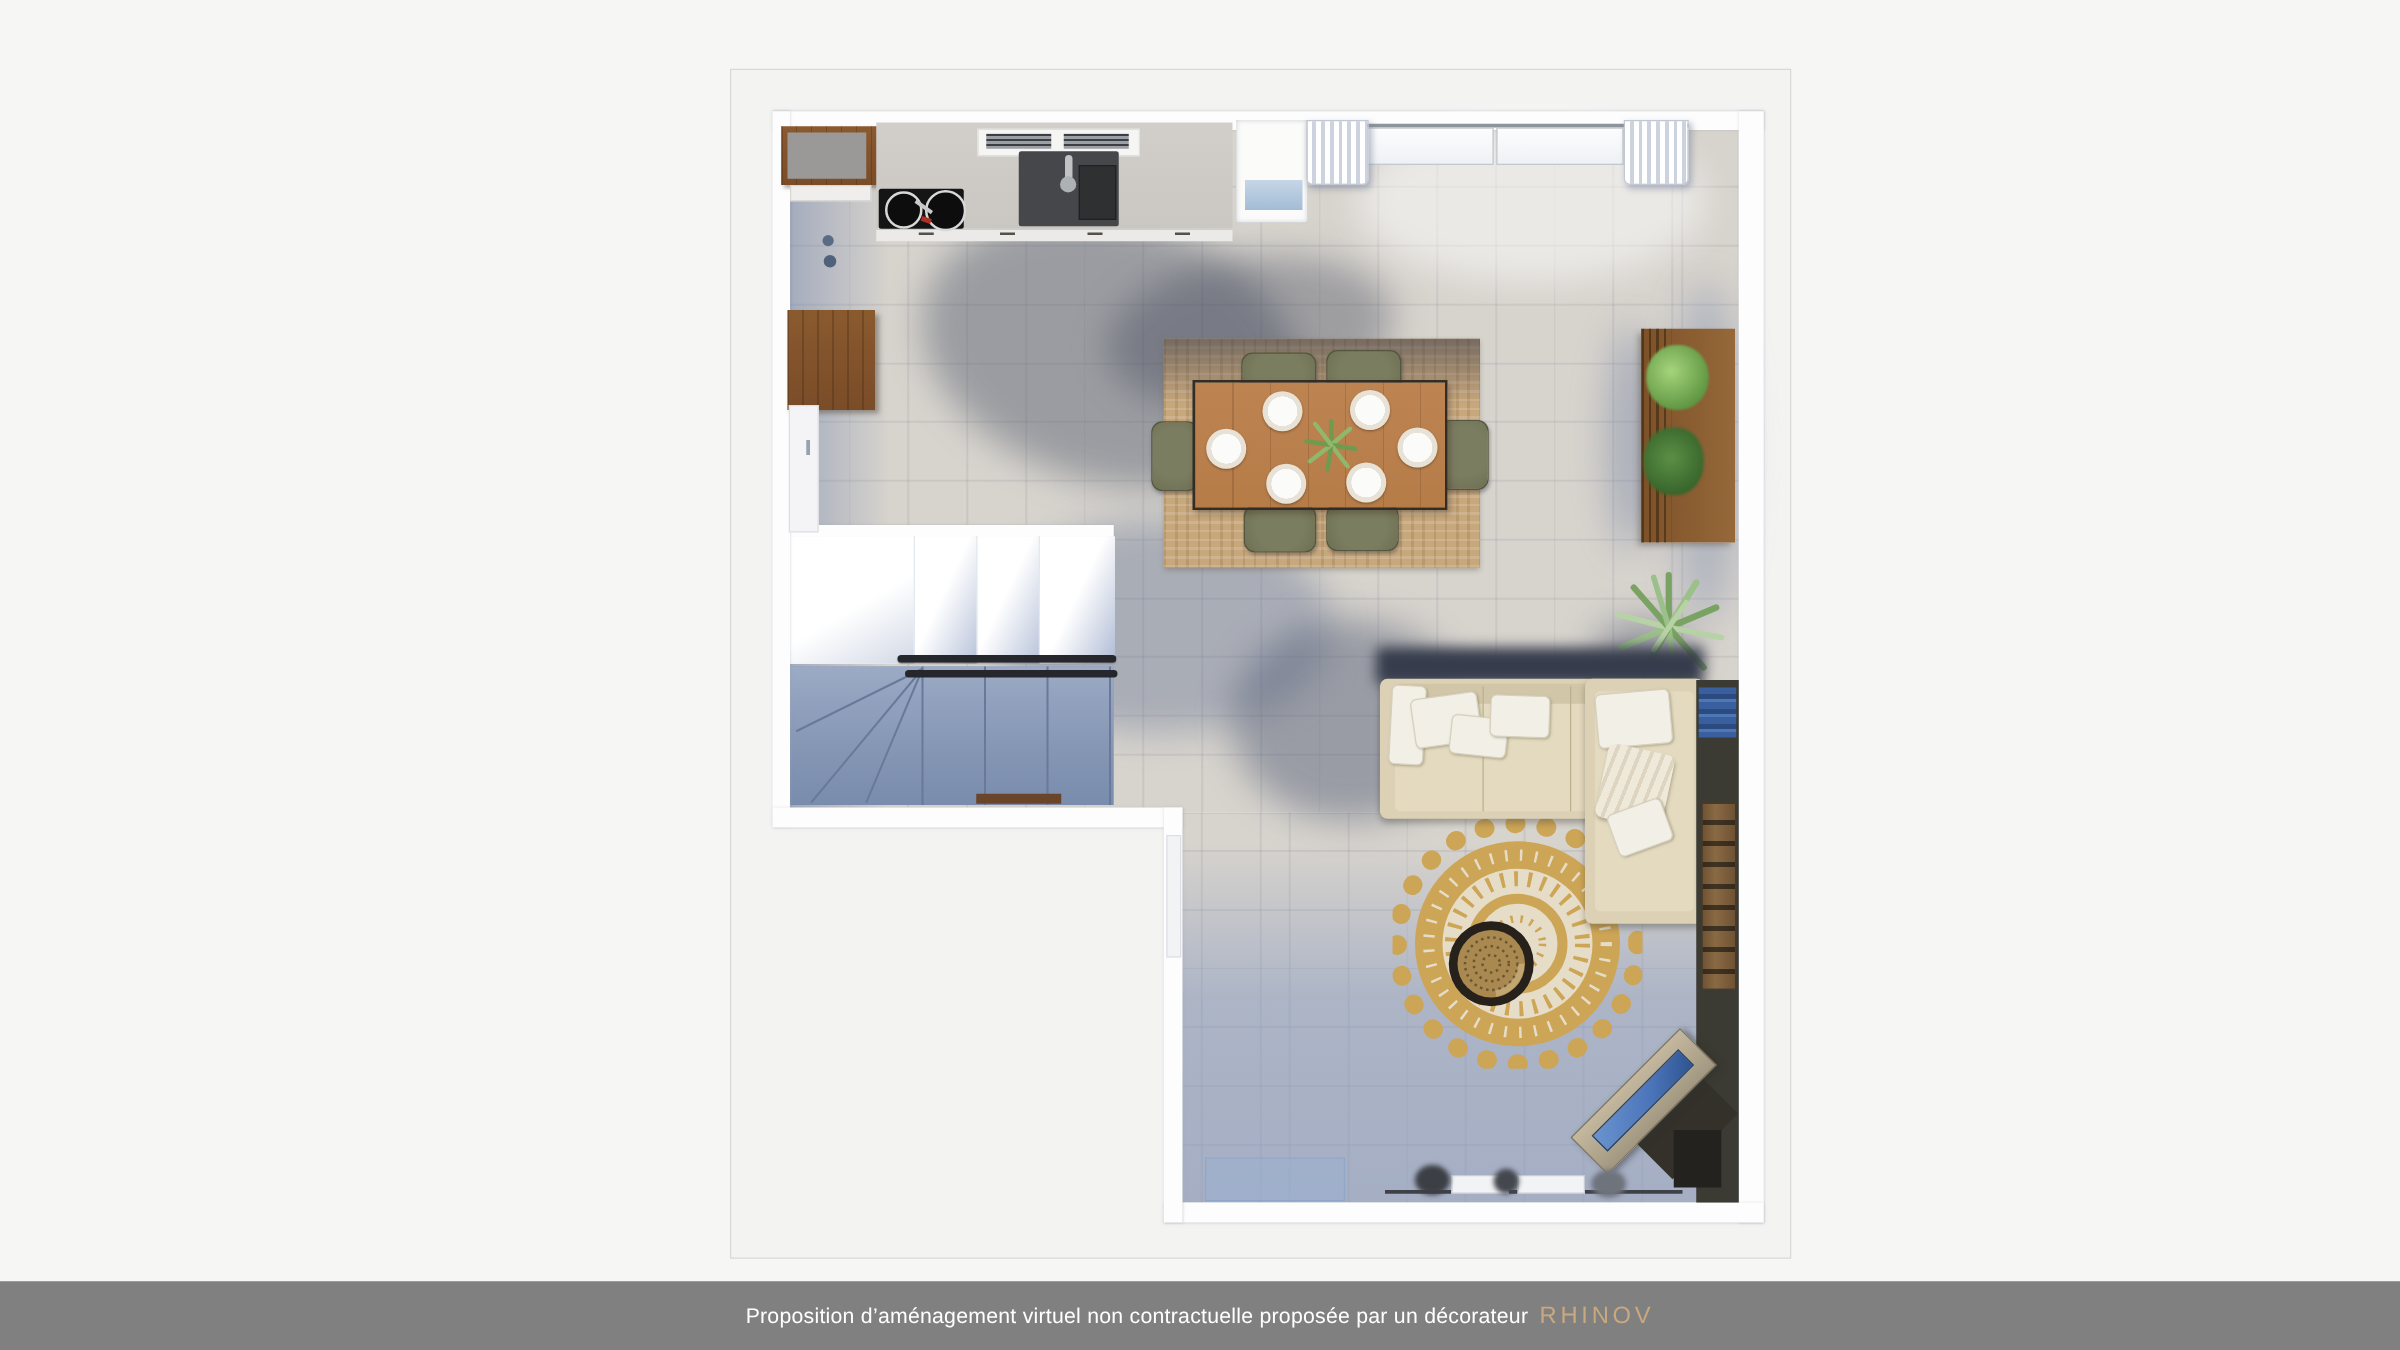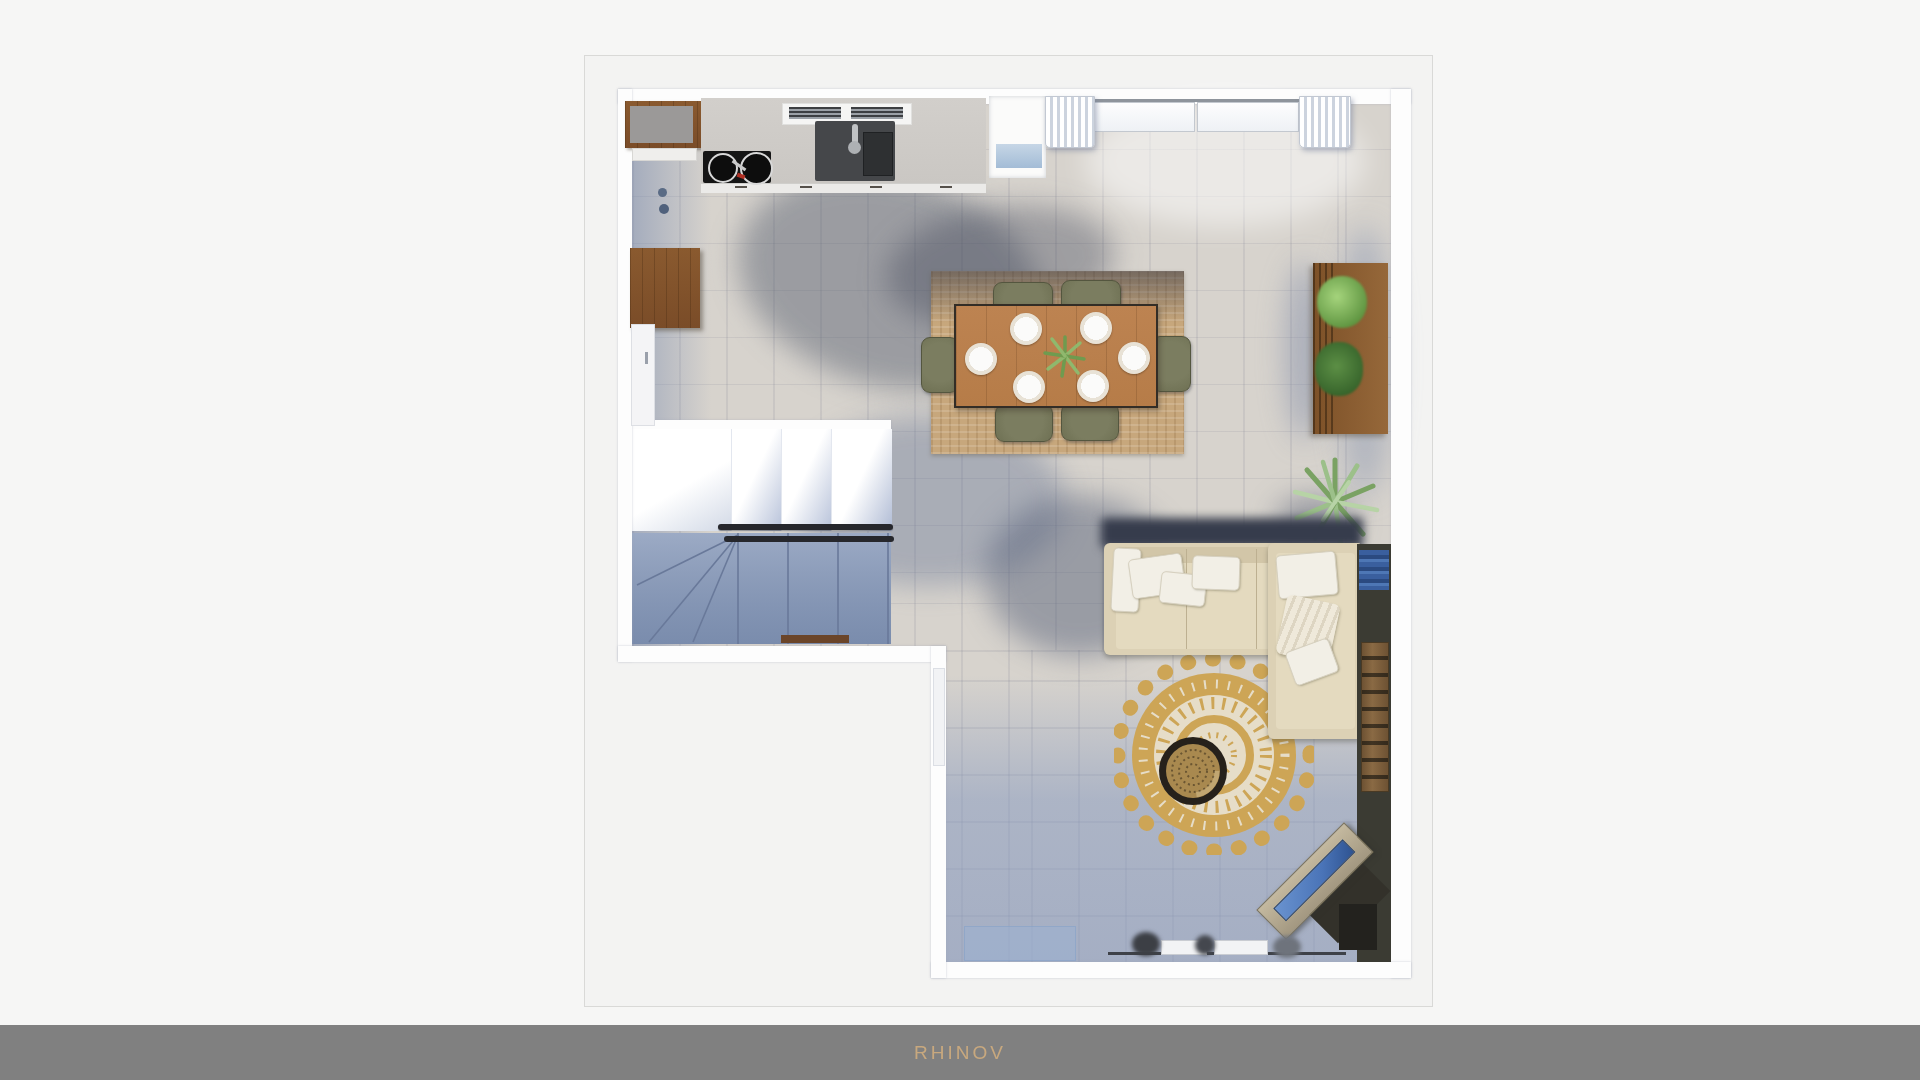--- a/index.html
+++ b/index.html
@@ -240,14 +240,15 @@
 
   <div class="abs" style="left:462px;top:43px;width:304px;height:3px;background:#8e949c;"></div>
   <div class="abs" style="left:508px;top:46px;width:100px;height:28px;background:linear-gradient(180deg,#fdfdfe,#eef1f5);border:1px solid #c3c8cf;"></div>
   <div class="abs" style="left:612px;top:46px;width:100px;height:28px;background:linear-gradient(180deg,#fdfdfe,#eef1f5);border:1px solid #c3c8cf;"></div>
   <div class="abs curtain" style="left:460px;top:40px;width:48px;height:50px;"></div>
   <div class="abs curtain" style="left:714px;top:40px;width:50px;height:50px;"></div>
 
 </div>
 
 <div id="footer">
+  <span class="msg">Proposition d’aménagement virtuel non contractuelle proposée par un décorateur</span>
   <span class="brand">RHINOV</span>
 </div>
 
 </body></html>

